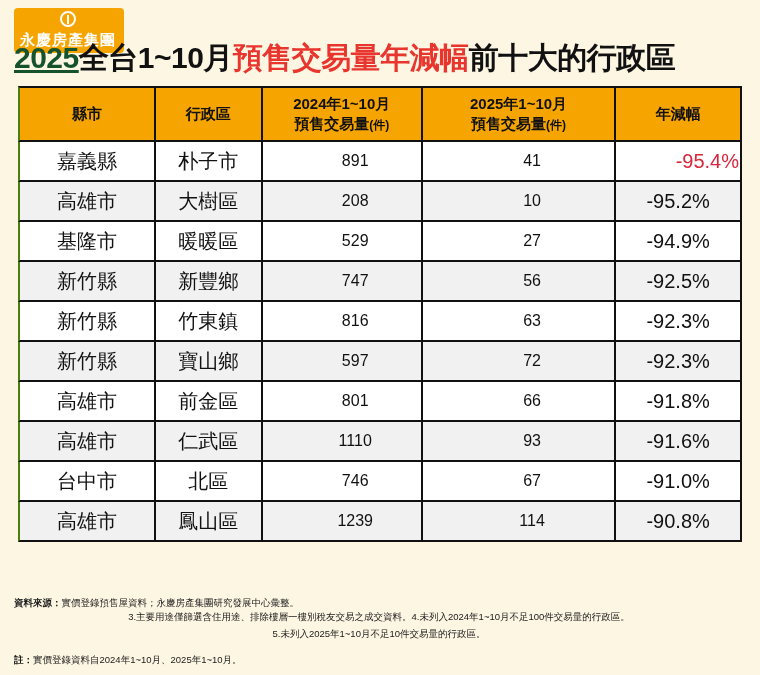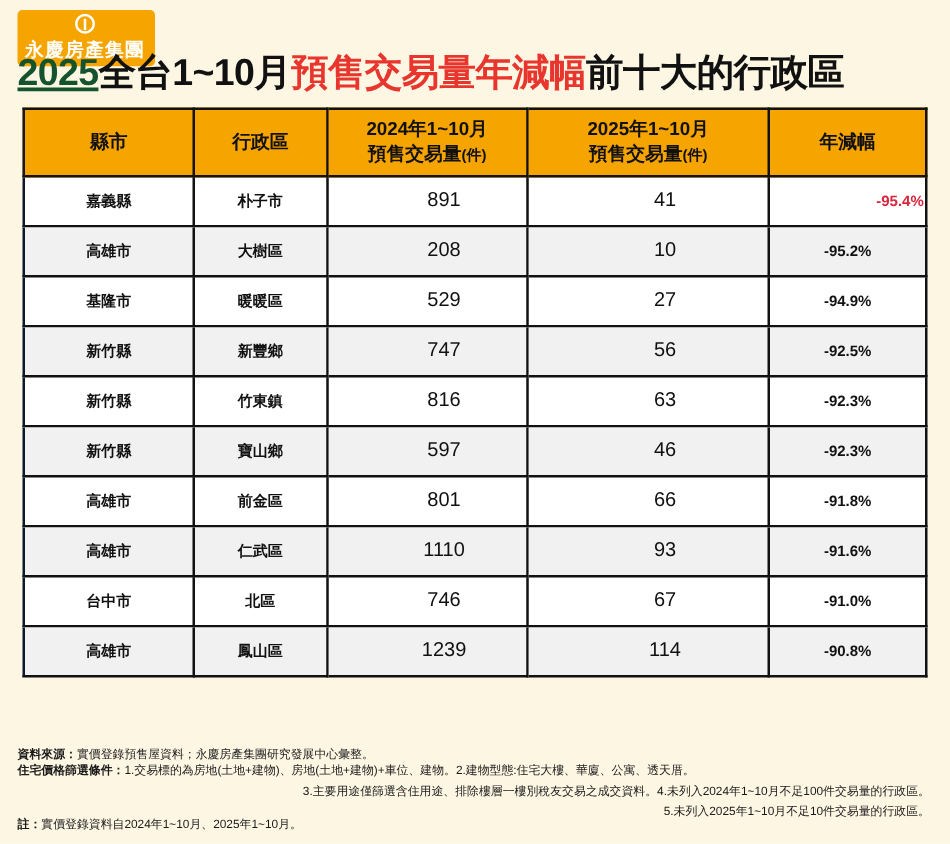--- a/index.html
+++ b/index.html
@@ -80,43 +80,43 @@
   thead th {
     background: #f5a400;
     color: #111111;
     height: 56px;
     font-size: 15px;
     font-weight: bold;
     line-height: 1.35;
     border-top: 2px solid #111111;
   }
   thead th:first-child, tbody td:first-child {
-    border-left: 2px solid #0f172a;
+    border-left: 2px solid #4d7c0f;
   }
   thead th .sub { font-size: 12px; font-weight: bold; }
   tbody td {
     height: 40px;
-    font-size: 12px;
-    font-weight: bold;
+    font-size: 20px;
+    font-weight: normal;
     color: #111111;
   }
   tbody td.num { font-weight: normal; font-size: 16px; padding-left: 28px; }
   tbody tr:nth-child(even) td { background: #f1f1f1; }
   tbody td.pct-top { color: #d9263c; text-align: right; }
   .note {
     position: absolute;
     left: 14px;
     width: 740px;
     font-size: 9.5px;
     color: #1a1a1a;
     line-height: 1.75;
   }
   .note-1 { top: 596px; font-family: Liberation Mono, monospace; }
   .note-lines { top: 609px; }
-  .note-lines div { text-align: right; padding-right: 10px; }
+  .note-lines div { text-align: center; padding-right: 10px; }
   .note-foot { top: 652px; }
   .bold { font-weight: bold; }
 </style>
 </head>
 <body>
 
 <div class="logo-bar">
   <div class="logo-box">
     <span class="logo-circle"></span>
     <span class="logo-text">永慶房產集團</span>
@@ -182,21 +182,21 @@
       <td>新竹縣</td>
       <td>竹東鎮</td>
       <td class="num">816</td>
       <td class="num">63</td>
       <td>-92.3%</td>
     </tr>
     <tr>
       <td>新竹縣</td>
       <td>寶山鄉</td>
       <td class="num">597</td>
-      <td class="num">46</td>
+      <td class="num">72</td>
       <td>-92.3%</td>
     </tr>
     <tr>
       <td>高雄市</td>
       <td>前金區</td>
       <td class="num">801</td>
       <td class="num">66</td>
       <td>-91.8%</td>
     </tr>
     <tr>
@@ -221,22 +221,19 @@
       <td>-90.8%</td>
     </tr>
   </tbody>
 </table>
 
 <div class="note note-1">
   <span class="bold">資料來源：</span><span>實價登錄預售屋資料；永慶房產集團研究發展中心彙整。</span>
 </div>
 
 <div class="note note-lines">
-  <div style="text-align:left;padding-right:0">
-    <span class="bold">住宅價格篩選條件：</span><span>1.交易標的為房地(土地+建物)、房地(土地+建物)+車位、建物。2.建物型態:住宅大樓、華廈、公寓、透天厝。</span>
-  </div>
   <div><span>3.主要用途僅篩選含住用途、排除樓層一樓別稅友交易之成交資料。4.未列入2024年1~10月不足100件交易量的行政區。</span></div>
   <div><span>5.未列入2025年1~10月不足10件交易量的行政區。</span></div>
 </div>
 
 <div class="note note-foot">
   <span class="bold">註：</span><span>實價登錄資料自2024年1~10月、2025年1~10月。</span>
 </div>
 
 </body></html>

